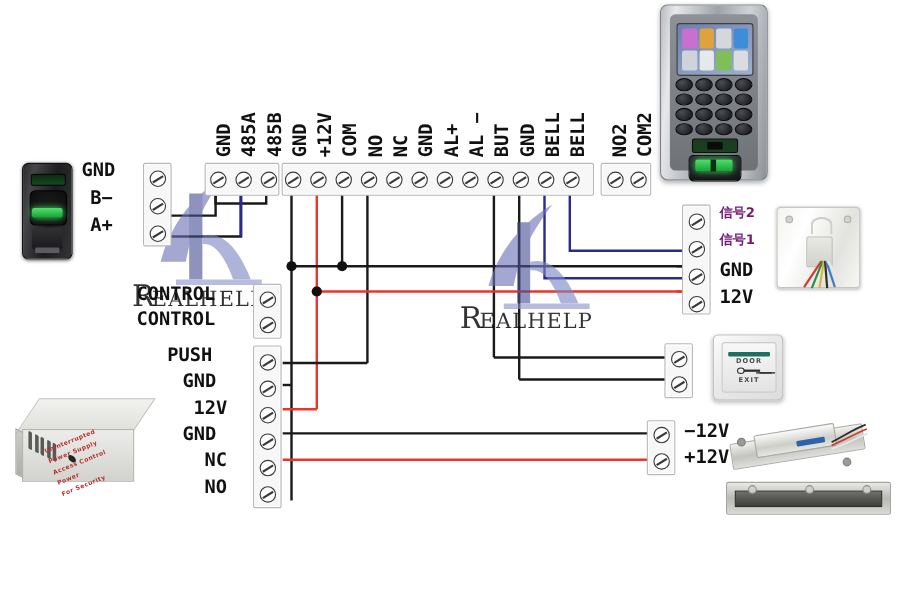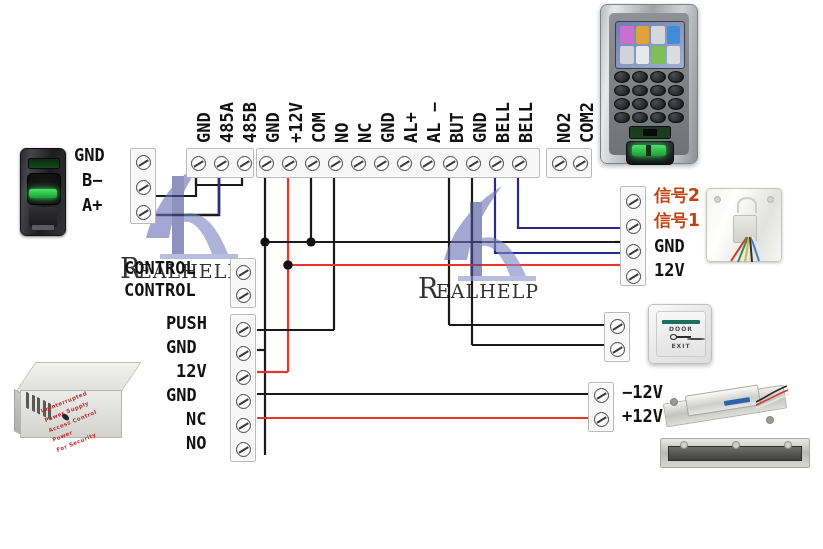--- a/index.html
+++ b/index.html
@@ -6,22 +6,22 @@
   html,body{margin:0;padding:0;background:#ffffff;}
   body{font-family:"DejaVu Sans",sans-serif;}
   #stage{position:relative;width:823px;height:549px;background:#ffffff;overflow:hidden;}
   #svgroot{position:absolute;left:0;top:0;width:823px;height:549px;}
 
   
   .lbl{position:absolute;font-family:"DejaVu Sans Mono",monospace;font-size:17px;font-weight:700;
        color:#111;white-space:nowrap;letter-spacing:0px;line-height:1;}
   .lbl-v{position:absolute;font-family:"DejaVu Sans Mono",monospace;font-size:17px;font-weight:700;
        color:#111;white-space:nowrap;transform-origin:0 0;transform:rotate(-90deg);line-height:1;}
-  .lbl-cn{position:absolute;font-family:"DejaVu Sans",sans-serif;font-size:17px;font-weight:700;
-       color:#c2410c;white-space:nowrap;line-height:1;}
+  .lbl-cn{position:absolute;font-family:"DejaVu Sans",sans-serif;font-size:12px;font-weight:700;
+       color:#701a75;white-space:nowrap;line-height:1;}
 
   
   .tblock{position:absolute;background:#f7f7f7;border:1px solid #b8b8b8;box-sizing:border-box;
           border-radius:2px;box-shadow:inset 0 0 0 1px #fff;}
   .screw{position:absolute;width:15px;height:15px;border-radius:50%;
          background:#fdfdfd;border:1.4px solid #3a3a3a;box-sizing:border-box;}
   .screw:after{content:"";position:absolute;left:1px;top:6px;width:11px;height:1.6px;
          background:#3a3a3a;transform:rotate(-32deg);}
 
   
@@ -395,21 +395,21 @@
   <div class="lbl" style="left:124px;top:282px;">CONTROL</div>
 
   <div class="tblock" style="left:230px;top:314px;width:26px;height:148px;">
     <div class="screw" style="left:5px;top:7px;"></div>
     <div class="screw" style="left:5px;top:31px;"></div>
     <div class="screw" style="left:5px;top:55px;"></div>
     <div class="screw" style="left:5px;top:79px;"></div>
     <div class="screw" style="left:5px;top:103px;"></div>
     <div class="screw" style="left:5px;top:127px;"></div>
   </div>
-  <div class="lbl" style="left:166px;top:315px;">PUSH</div>
+  <div class="lbl" style="left:152px;top:315px;">PUSH</div>
   <div class="lbl" style="left:166px;top:339px;">GND</div>
   <div class="lbl" style="left:176px;top:363px;">12V</div>
   <div class="lbl" style="left:166px;top:387px;">GND</div>
   <div class="lbl" style="left:186px;top:411px;">NC</div>
   <div class="lbl" style="left:186px;top:435px;">NO</div>
 
   <div class="tblock" style="left:620px;top:186px;width:26px;height:100px;">
     <div class="screw" style="left:5px;top:7px;"></div>
     <div class="screw" style="left:5px;top:32px;"></div>
     <div class="screw" style="left:5px;top:57px;"></div>

